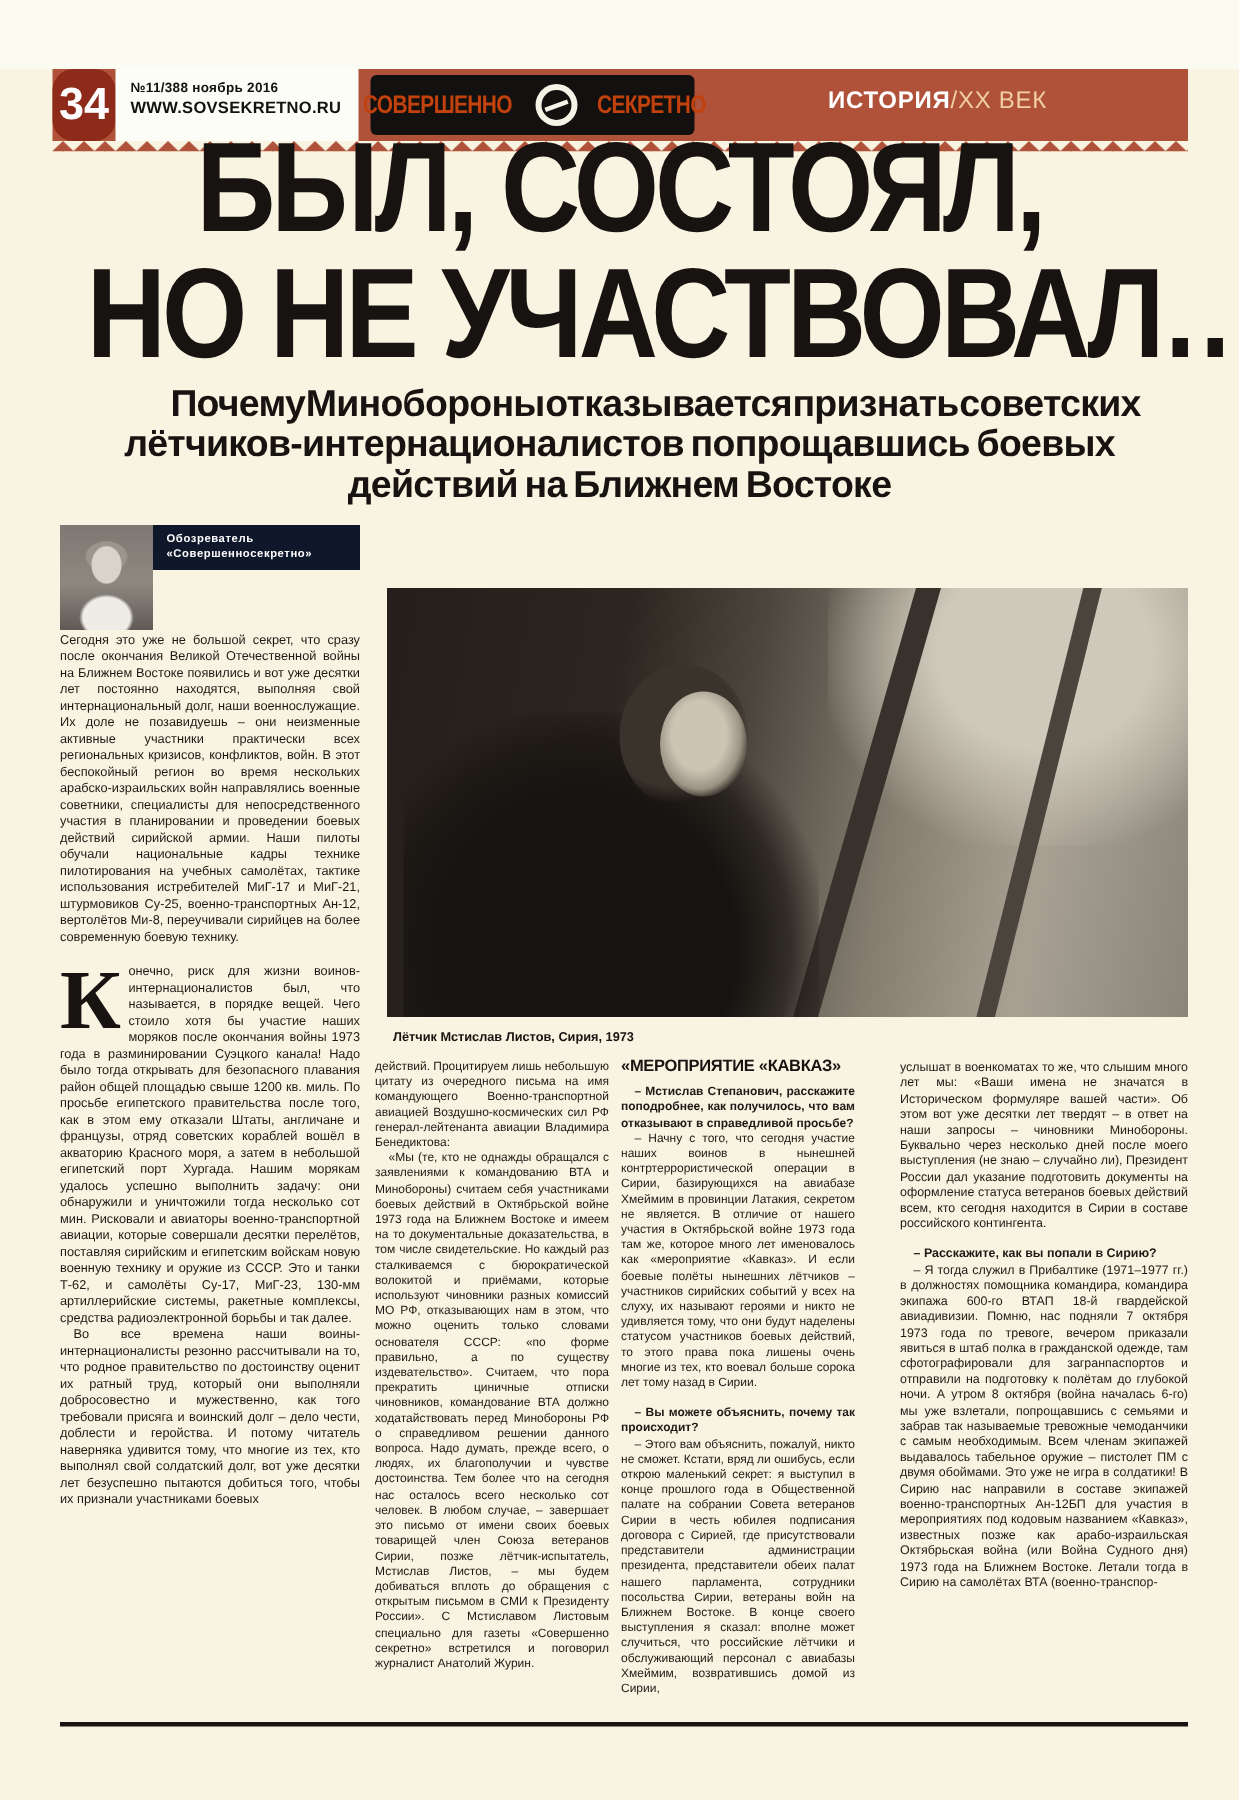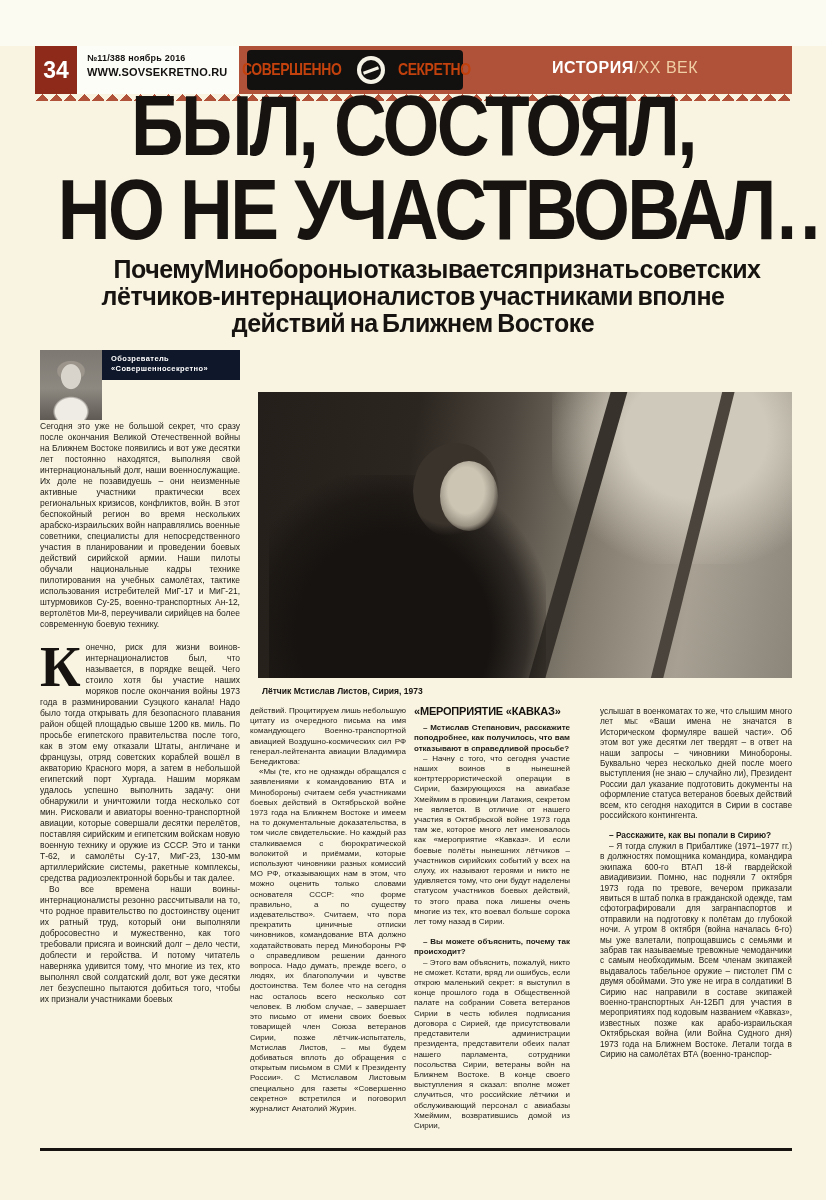--- a/index.html
+++ b/index.html
@@ -5,21 +5,21 @@
   html,body{margin:0;padding:0;}
   body{width:826px;height:1200px;background:#fcfaf1;font-family:"Liberation Sans","DejaVu Sans",sans-serif;}
   .page{position:absolute;top:0;left:0;width:826px;height:1200px;background:#f8f4e1;overflow:hidden;}
   .topstrip{position:absolute;top:0;left:0;width:826px;height:46px;background:#fcfbf2;}
 
   
   .topbar{position:absolute;top:46px;left:35px;width:757px;height:48px;background:#b0523a;}
   .torn{position:absolute;top:94px;left:35px;width:757px;height:7px;
         background:conic-gradient(from 135deg at 50% 0%,#b0523a 0 90deg,transparent 90deg) 0 0/14px 7px repeat-x;}
   .pagenum{position:absolute;top:0;left:0;width:42px;height:48px;background:#8e2a19;color:#fff;
-           font-weight:bold;font-size:23px;display:flex;align-items:center;justify-content:center;}
+           font-weight:bold;font-size:30px;display:flex;align-items:center;justify-content:center;border-radius:14px;}
   .issuebox{position:absolute;top:0;left:42px;width:162px;height:48px;background:#fdfdf8;color:#141210;
             padding:7px 0 0 10px;box-sizing:border-box;}
   .issue{font-size:9px;font-weight:bold;letter-spacing:.2px;}
   .site{font-size:11px;font-weight:bold;margin-top:3px;letter-spacing:.2px;}
   .masthead{position:absolute;top:4px;left:212px;width:216px;height:40px;background:#131110;border-radius:4px;
             display:flex;align-items:center;justify-content:center;gap:5px;color:#c2410c;}
   .mast-word{font-size:17px;font-weight:bold;transform:scaleX(.82);letter-spacing:-.5px;white-space:nowrap;}
   .emblem{width:28px;height:28px;border-radius:50%;background:#f5f2e6;display:flex;align-items:center;justify-content:center;flex:0 0 auto;}
   .emblem-inner{width:20px;height:20px;border-radius:50%;background:#131110;position:relative;overflow:hidden;}
   .emblem-inner::after{content:"";position:absolute;left:2px;top:9px;width:16px;height:3px;background:#f5f2e6;transform:rotate(-20deg);}
@@ -101,21 +101,21 @@
     <div class="section"><span class="sec-main">ИСТОРИЯ</span><span class="sec-suffix">/XX ВЕК</span></div>
   </div>
   <div class="torn"></div>
 
   <div class="headline">
     <div class="hl">БЫЛ, СОСТОЯЛ,</div>
     <div class="hl">НО НЕ УЧАСТВОВАЛ…</div>
   </div>
   <div class="subhead">
     <div class="sh l1">Почему Минобороны отказывается признать советских</div>
-    <div class="sh">лётчиков-интернационалистов участниками вполне</div>
+    <div class="sh">лётчиков-интернационалистов попрощавшись боевых</div>
     <div class="sh">действий на Ближнем Востоке</div>
   </div>
 
   <div class="author">
     <div class="portrait"></div>
     <div class="author-right">
       <div class="author-role">
         <div>Обозреватель</div>
         <div>«Совершенносекретно»</div>
       </div>

